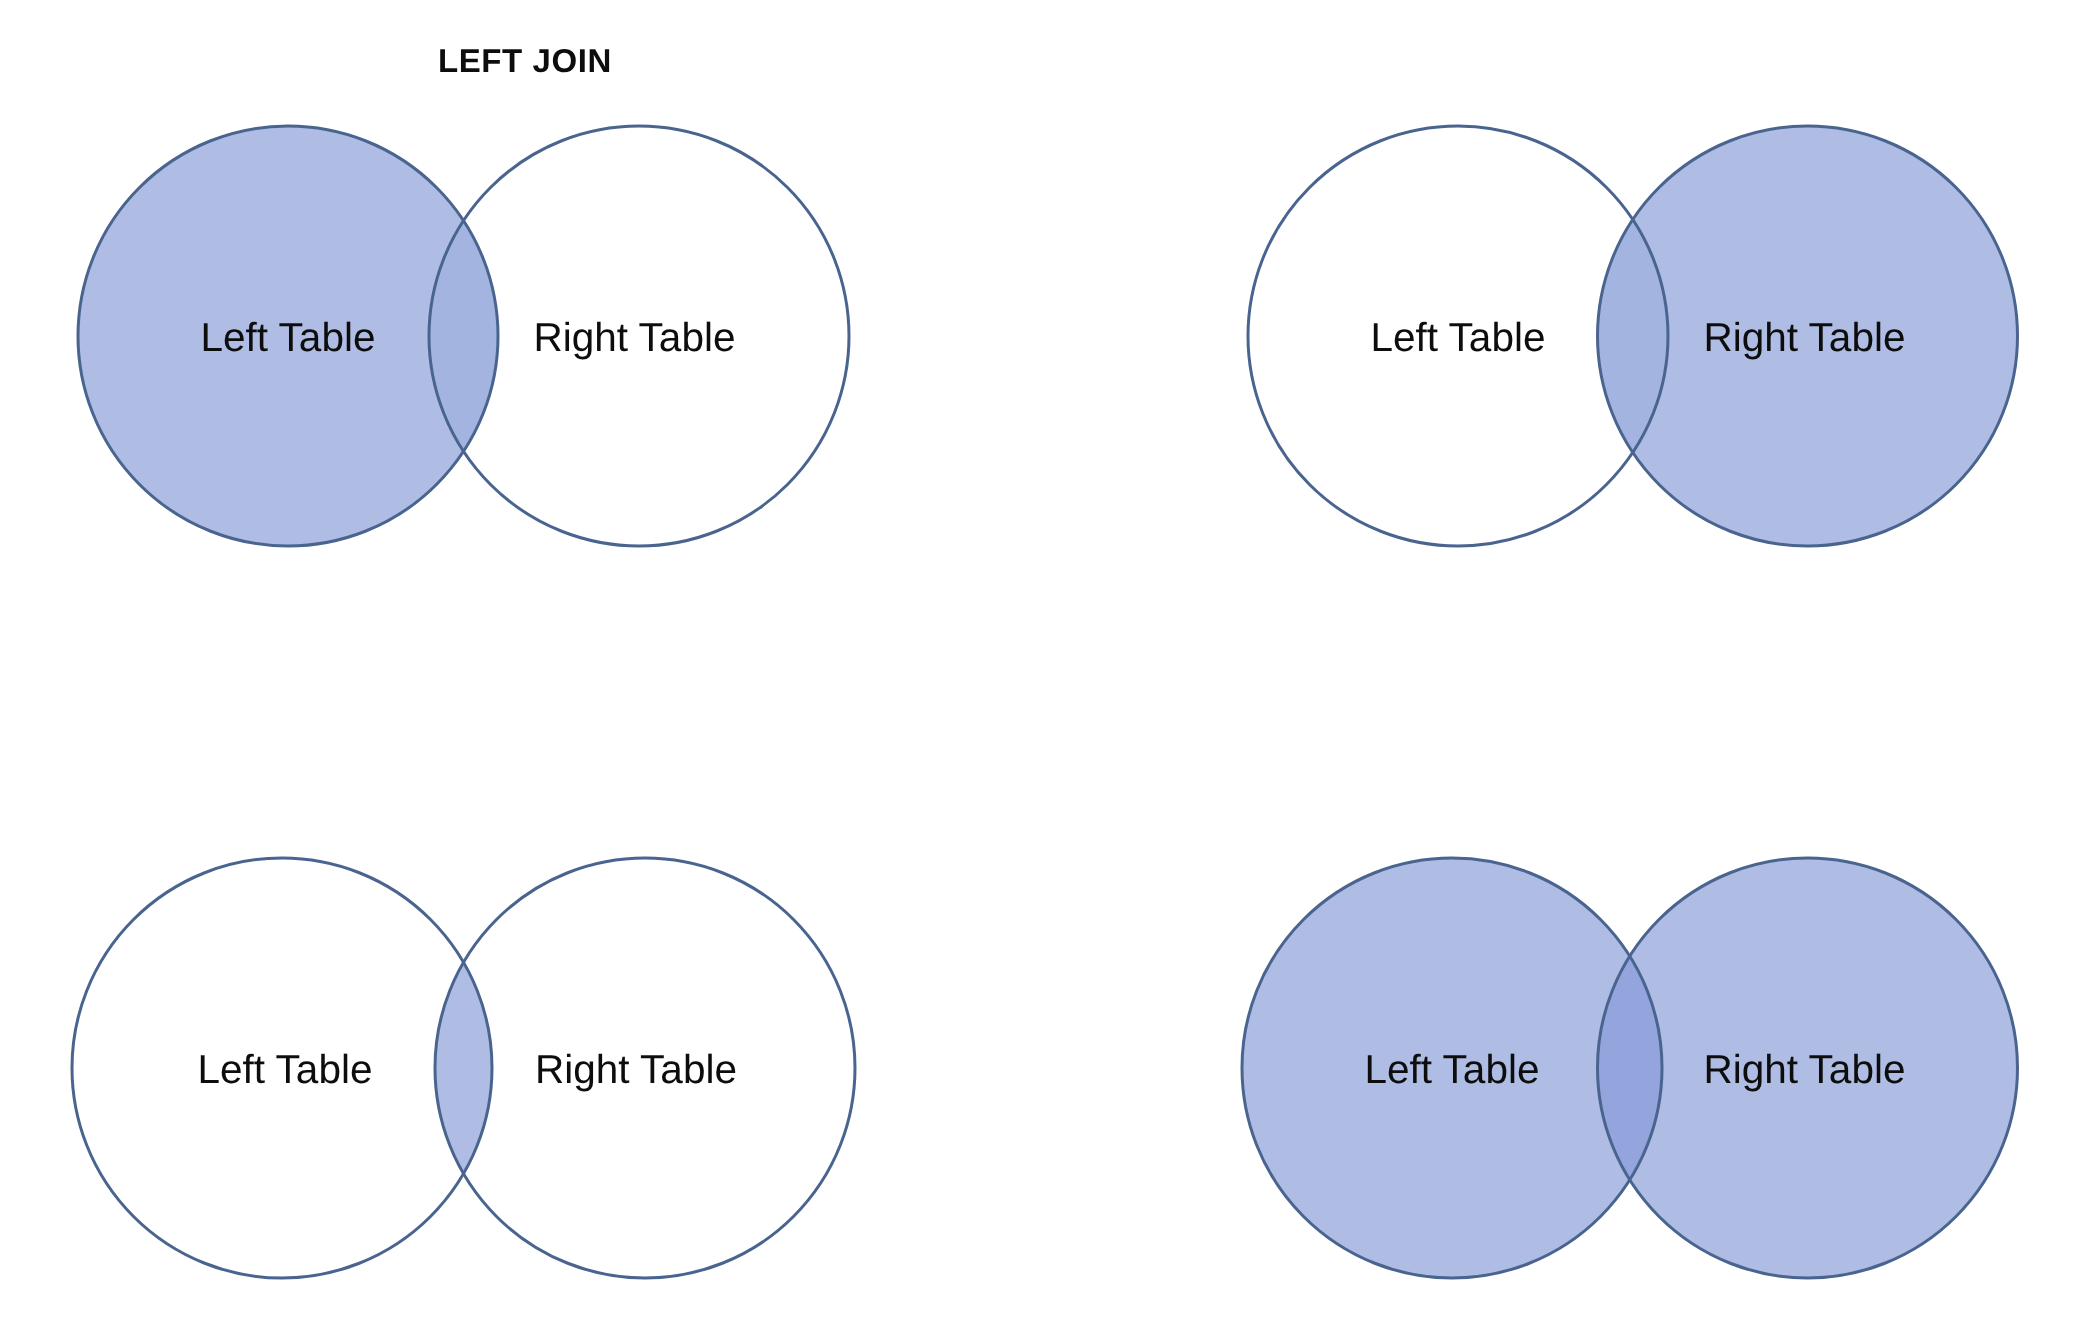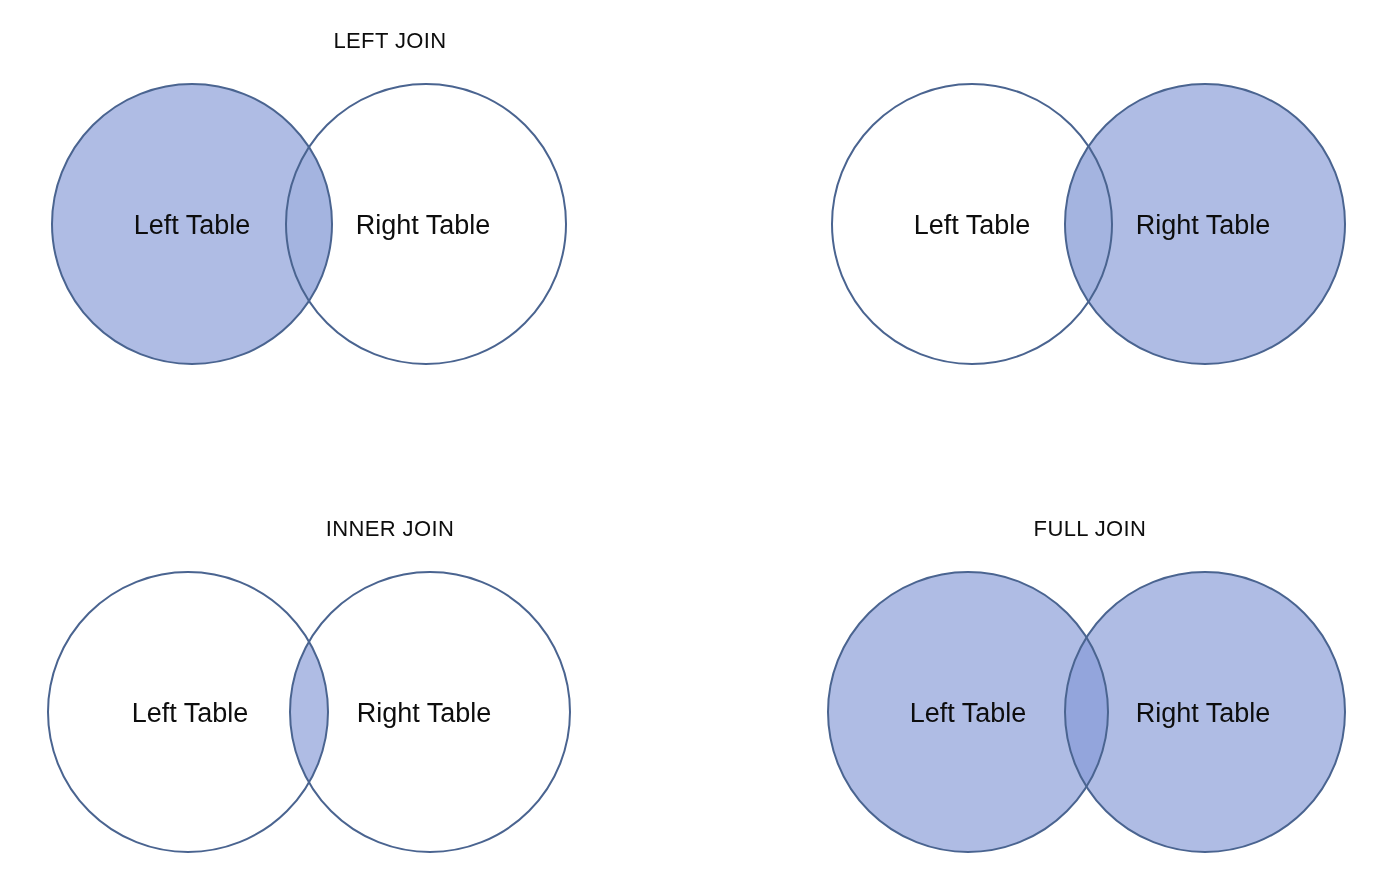--- a/index.html
+++ b/index.html
@@ -24,25 +24,24 @@
     width: 700px;
     height: 447px;
   }
   .panel-title {
     position: absolute;
     top: 0;
     left: 0;
     width: 100%;
     text-align: center;
     font-size: 22px;
-    font-weight: normal;
+    font-weight: bold;
     letter-spacing: 0.4px;
     color: #0d0d0d;
     font-family: "Liberation Sans", sans-serif;
-    padding-left: 40px;
   }
   .venn {
     position: absolute;
     left: 0;
     top: 0;
     width: 700px;
     height: 447px;
     display: block;
   }
   .venn-label {
@@ -108,21 +107,20 @@
 
       <circle class="circle-outline" cx="272" cy="224" r="140"></circle>
       <circle class="circle-outline" cx="505" cy="224" r="140"></circle>
 
       <text class="venn-label" x="272" y="234" text-anchor="middle">Left Table</text>
       <text class="venn-label" x="503" y="234" text-anchor="middle">Right Table</text>
     </svg>
   </div>
 
   <div class="panel" style="left:0px; top:448px;">
-    <div class="panel-title" style="top:68px;">INNER JOIN</div>
 
     <svg class="venn" viewBox="0 0 700 447">
       <defs>
         <clipPath id="clipR3">
             <circle cx="430" cy="264" r="140"></circle>
           </clipPath>
       </defs>
 
       <g clip-path="url(#clipR3)">
         <circle cx="188" cy="264" r="140" fill="#afbce4"></circle>
@@ -130,21 +128,20 @@
 
       <circle class="circle-outline" cx="188" cy="264" r="140"></circle>
       <circle class="circle-outline" cx="430" cy="264" r="140"></circle>
 
       <text class="venn-label" x="190" y="274" text-anchor="middle">Left Table</text>
       <text class="venn-label" x="424" y="274" text-anchor="middle">Right Table</text>
     </svg>
   </div>
 
   <div class="panel" style="left:700px; top:448px;">
-    <div class="panel-title" style="top:68px;">FULL JOIN</div>
 
     <svg class="venn" viewBox="0 0 700 447">
       <defs>
         <clipPath id="clipR4">
             <circle cx="505" cy="264" r="140"></circle>
           </clipPath>
       </defs>
 
       <circle cx="268" cy="264" r="140" fill="#afbce4"></circle>
       <circle cx="505" cy="264" r="140" fill="#afbce4"></circle>

